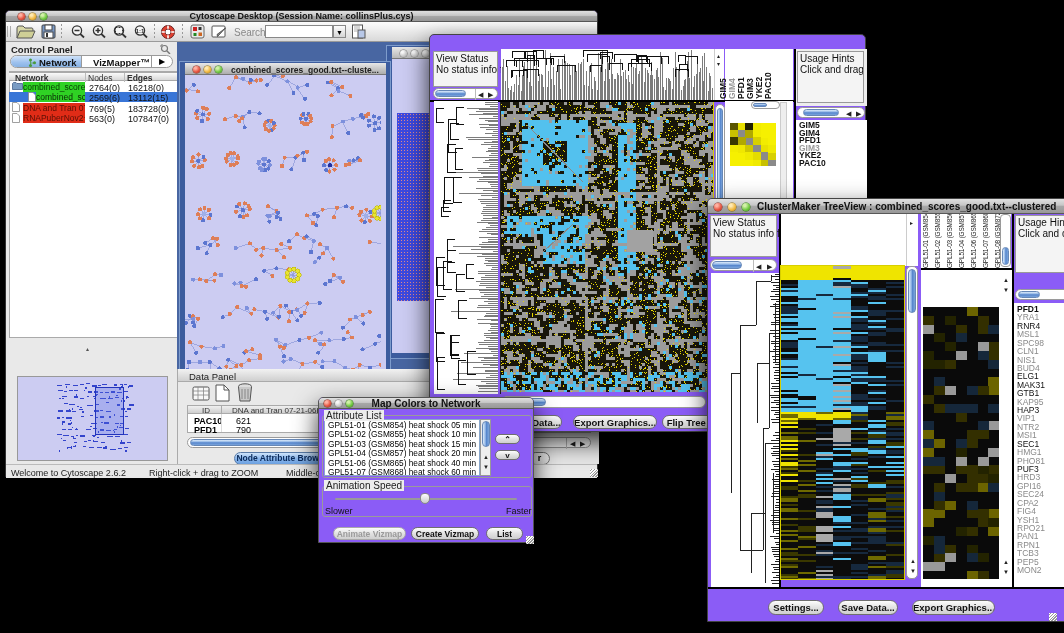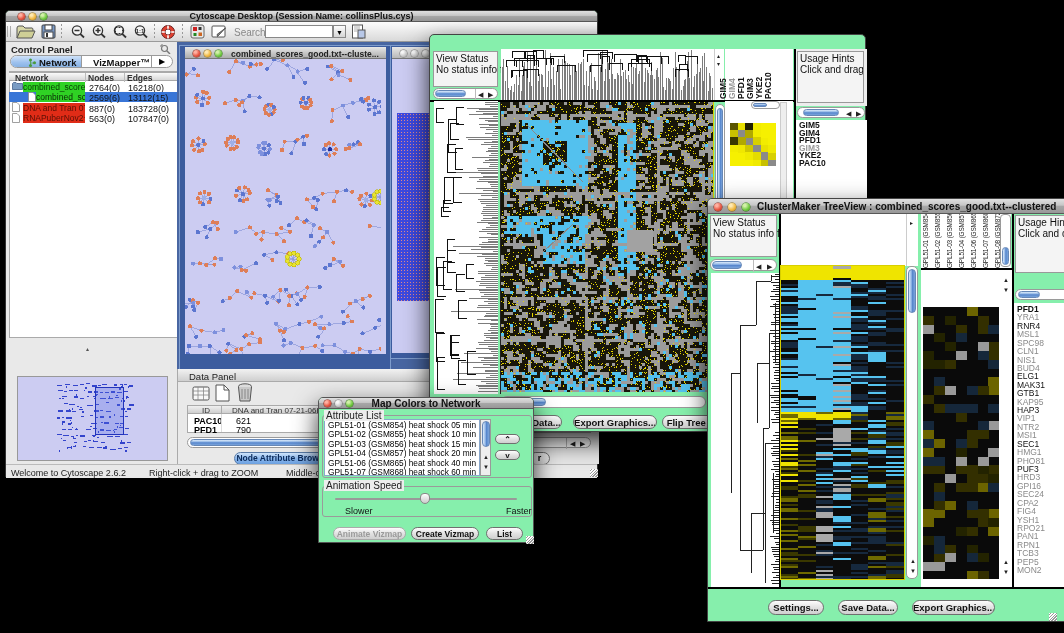--- a/index.html
+++ b/index.html
@@ -1,16 +1,16 @@
 <!DOCTYPE html>
 <html><head><meta charset="utf-8"><style>
 *{margin:0;padding:0;box-sizing:border-box;font-family:"Liberation Sans",sans-serif;}
 html,body{width:1064px;height:633px;background:#000;overflow:hidden;position:relative;}
 .abs{position:absolute;}
-.win{position:absolute;background:#86efac;}
+.win{position:absolute;background:#8b5cf6;}
 .titlebar{position:absolute;left:0;right:0;background:linear-gradient(#e0e0e0,#c6c6c6 45%,#a8a8a8 50%,#989898);border-bottom:1px solid #585858;color:#111;font-weight:bold;text-align:center;}
 .tl{position:absolute;border-radius:50%;width:7px;height:7px;}
 .tlr{background:radial-gradient(circle at 35% 30%,#ffb0a0 15%,#e5513d 60%,#b03020);box-shadow:0 0 0 .5px #802015;}
 .tly{background:radial-gradient(circle at 35% 30%,#ffe9b0 15%,#f0b73e 60%,#c08410);box-shadow:0 0 0 .5px #8a6a10;}
 .tlg{background:radial-gradient(circle at 35% 30%,#d2f0a8 15%,#6fc93f 60%,#3f9a18);box-shadow:0 0 0 .5px #2e7210;}
 .tlx{background:radial-gradient(circle at 35% 30%,#f8f8f8 15%,#c9c9c9 60%,#a0a0a0);box-shadow:0 0 0 .5px #777;}
 .sbtrack{position:absolute;background:#fff;border:1px solid #9a9a9a;border-radius:6px;}
 .sbthumb{position:absolute;border-radius:5px;background:linear-gradient(#dcebfb,#8fb4e4 40%,#5585cc 55%,#7ba5dc);border:1px solid #6688b8;}
 .sbthumbv{position:absolute;border-radius:5px;background:linear-gradient(90deg,#dcebfb,#8fb4e4 40%,#5585cc 55%,#7ba5dc);border:1px solid #6688b8;}
 .btn{position:absolute;white-space:nowrap;overflow:hidden;border:1.5px solid #6f6f6f;border-radius:9px;background:linear-gradient(#fdfdfd,#e2e2e2 50%,#cfcfcf);font-weight:bold;font-size:9.5px;color:#111;text-align:center;}
@@ -103,21 +103,21 @@
       <svg class="abs" style="left:17px;top:2px" width="9" height="10" viewBox="0 0 9 10">
           <circle cx="2.5" cy="2" r="1.5" fill="#4a9a3a"></circle>
           <circle cx="2.5" cy="7.5" r="1.5" fill="#4a9a3a"></circle>
           <circle cx="6.5" cy="4.8" r="1.5" fill="#4a9a3a"></circle>
           <path d="M2.5 3 V7 M2.5 5 H6" stroke="#4a9a3a" stroke-width="0.7" fill="none"></path>
         </svg>
     </div>
       <div class="abs" style="left:3px;top:29px;width:168px;height:267px;background:#fff;border:1px solid #aaa;border-right:none;"></div>
       <div class="abs" style="left:3px;top:30px;right:0;height:9px;background:linear-gradient(#fafafa,#d8d8d8);border-top:1px solid #aaa;border-bottom:1px solid #aaa;">
       <span class="abs" style="left:6px;top:0px;font-size:8.5px;font-weight:bold;color:#333;">Network</span>
-      <span class="abs" style="left:79px;top:0px;font-size:8.5px;font-weight:bold;color:#333;">Nodes</span>
+      <span class="abs" style="left:79px;top:0px;font-size:8.5px;font-weight:normal;color:#333;">Nodes</span>
       <span class="abs" style="left:118px;top:0px;font-size:8.5px;font-weight:bold;color:#333;">Edges</span>
       <span class="abs" style="left:76px;top:0;width:1px;height:9px;background:#bbb;"></span>
       <span class="abs" style="left:115px;top:0;width:1px;height:9px;background:#bbb;"></span>
     </div>
       <div class="abs" style="left:3px;right:0;top:39.0px;height:10.5px;">
         <svg class="abs" style="left:3px;top:1px" width="11" height="8" viewBox="0 0 11 8">
           <path d="M0.5 7.5 V1.5 L1.5 0.5 H4 L5 1.5 H10.5 V7.5 Z" fill="#7a9cc4" stroke="#45628a" stroke-width="0.8"></path>
         </svg>
         <span class="abs" style="left:14px;top:0.5px;width:62px;overflow:hidden;white-space:nowrap;font-size:8.5px;background:#2fd224;color:#083b04;">combined_scores_</span>
         <span class="abs t9" style="left:80px;top:1.5px;text-align:right;">2764(0)</span>
@@ -130,21 +130,21 @@
         </svg>
         <span class="abs" style="left:27px;top:0.5px;width:49px;overflow:hidden;white-space:nowrap;font-size:8.5px;background:#2fd224;color:#0a2a06;">combined_sco</span>
         <span class="abs t9" style="left:80px;top:1.5px;">2569(6)</span>
         <span class="abs t9" style="left:119px;top:1.5px;">13112(15)</span>
       </div>
       <div class="abs" style="left:3px;right:0;top:60.0px;height:10.5px;">
         <svg class="abs" style="left:3px;top:0px" width="8" height="10" viewBox="0 0 8 10">
           <path d="M0.5 9.5 V0.5 H5 L7.5 3 V9.5 Z" fill="#fff" stroke="#888" stroke-width="0.8"></path>
         </svg>
         <span class="abs" style="left:14px;top:0.5px;width:62px;overflow:hidden;white-space:nowrap;font-size:8.5px;background:#e02c17;color:#5a1005;">DNA and Tran 07</span>
-        <span class="abs t9" style="left:80px;top:1.5px;">887(0)</span>
+        <span class="abs t9" style="left:80px;top:1.5px;">769(5)</span>
         <span class="abs t9" style="left:119px;top:1.5px;">183728(0)</span>
       </div>
       <div class="abs" style="left:3px;right:0;top:70.5px;height:10.5px;">
         <svg class="abs" style="left:3px;top:0px" width="8" height="10" viewBox="0 0 8 10">
           <path d="M0.5 9.5 V0.5 H5 L7.5 3 V9.5 Z" fill="#fff" stroke="#888" stroke-width="0.8"></path>
         </svg>
         <span class="abs" style="left:14px;top:0.5px;width:62px;overflow:hidden;white-space:nowrap;font-size:8.5px;background:#e02c17;color:#5a1005;">RNAPuberNov2+!</span>
         <span class="abs t9" style="left:80px;top:1.5px;">563(0)</span>
         <span class="abs t9" style="left:119px;top:1.5px;">107847(0)</span>
       </div>
@@ -220,21 +220,21 @@
         <span class="tl tlx" style="left:8px;top:2.5px;"></span>
           <span class="tl tlx" style="left:19px;top:2.5px;"></span>
           <span class="tl tlx" style="left:30px;top:2.5px;"></span>
       </div>
       <div class="abs" style="left:5px;top:13px;right:0;bottom:5px;background:#ccccf2;"></div>
     </div>
       <div class="abs" style="left:220px;top:71px;width:33px;height:188px;"><svg xmlns="http://www.w3.org/2000/svg" width="34" height="188" viewBox="0 0 34 188" shape-rendering="crispEdges">
           <rect width="34" height="188" fill="#3d49e0"></rect>
           <path fill="#e08a8a" d="M1 1h1.3v1.3h-1.3zM4 1h1.3v1.3h-1.3zM7 1h1.3v1.3h-1.3zM10 1h1.3v1.3h-1.3zM13 1h1.3v1.3h-1.3zM16 1h1.3v1.3h-1.3zM19 1h1.3v1.3h-1.3zM22 1h1.3v1.3h-1.3zM25 1h1.3v1.3h-1.3zM28 1h1.3v1.3h-1.3zM31 1h1.3v1.3h-1.3zM1 4h1.3v1.3h-1.3zM4 4h1.3v1.3h-1.3zM7 4h1.3v1.3h-1.3zM10 4h1.3v1.3h-1.3zM13 4h1.3v1.3h-1.3zM16 4h1.3v1.3h-1.3zM19 4h1.3v1.3h-1.3zM22 4h1.3v1.3h-1.3zM25 4h1.3v1.3h-1.3zM28 4h1.3v1.3h-1.3zM31 4h1.3v1.3h-1.3zM1 7h1.3v1.3h-1.3zM4 7h1.3v1.3h-1.3zM7 7h1.3v1.3h-1.3zM10 7h1.3v1.3h-1.3zM13 7h1.3v1.3h-1.3zM16 7h1.3v1.3h-1.3zM19 7h1.3v1.3h-1.3zM22 7h1.3v1.3h-1.3zM25 7h1.3v1.3h-1.3zM28 7h1.3v1.3h-1.3zM31 7h1.3v1.3h-1.3zM1 10h1.3v1.3h-1.3zM4 10h1.3v1.3h-1.3zM7 10h1.3v1.3h-1.3zM10 10h1.3v1.3h-1.3zM13 10h1.3v1.3h-1.3zM16 10h1.3v1.3h-1.3zM19 10h1.3v1.3h-1.3zM22 10h1.3v1.3h-1.3zM25 10h1.3v1.3h-1.3zM28 10h1.3v1.3h-1.3zM31 10h1.3v1.3h-1.3zM1 13h1.3v1.3h-1.3zM4 13h1.3v1.3h-1.3zM7 13h1.3v1.3h-1.3zM10 13h1.3v1.3h-1.3zM13 13h1.3v1.3h-1.3zM16 13h1.3v1.3h-1.3zM19 13h1.3v1.3h-1.3zM22 13h1.3v1.3h-1.3zM25 13h1.3v1.3h-1.3zM28 13h1.3v1.3h-1.3zM31 13h1.3v1.3h-1.3zM1 16h1.3v1.3h-1.3zM4 16h1.3v1.3h-1.3zM7 16h1.3v1.3h-1.3zM10 16h1.3v1.3h-1.3zM13 16h1.3v1.3h-1.3zM16 16h1.3v1.3h-1.3zM19 16h1.3v1.3h-1.3zM22 16h1.3v1.3h-1.3zM25 16h1.3v1.3h-1.3zM28 16h1.3v1.3h-1.3zM31 16h1.3v1.3h-1.3zM1 19h1.3v1.3h-1.3zM4 19h1.3v1.3h-1.3zM7 19h1.3v1.3h-1.3zM10 19h1.3v1.3h-1.3zM13 19h1.3v1.3h-1.3zM16 19h1.3v1.3h-1.3zM19 19h1.3v1.3h-1.3zM22 19h1.3v1.3h-1.3zM25 19h1.3v1.3h-1.3zM28 19h1.3v1.3h-1.3zM31 19h1.3v1.3h-1.3zM1 22h1.3v1.3h-1.3zM4 22h1.3v1.3h-1.3zM7 22h1.3v1.3h-1.3zM10 22h1.3v1.3h-1.3zM13 22h1.3v1.3h-1.3zM16 22h1.3v1.3h-1.3zM19 22h1.3v1.3h-1.3zM22 22h1.3v1.3h-1.3zM25 22h1.3v1.3h-1.3zM28 22h1.3v1.3h-1.3zM31 22h1.3v1.3h-1.3zM1 25h1.3v1.3h-1.3zM4 25h1.3v1.3h-1.3zM7 25h1.3v1.3h-1.3zM10 25h1.3v1.3h-1.3zM13 25h1.3v1.3h-1.3zM16 25h1.3v1.3h-1.3zM19 25h1.3v1.3h-1.3zM22 25h1.3v1.3h-1.3zM25 25h1.3v1.3h-1.3zM28 25h1.3v1.3h-1.3zM31 25h1.3v1.3h-1.3zM1 28h1.3v1.3h-1.3zM4 28h1.3v1.3h-1.3zM7 28h1.3v1.3h-1.3zM10 28h1.3v1.3h-1.3zM13 28h1.3v1.3h-1.3zM16 28h1.3v1.3h-1.3zM19 28h1.3v1.3h-1.3zM22 28h1.3v1.3h-1.3zM25 28h1.3v1.3h-1.3zM28 28h1.3v1.3h-1.3zM31 28h1.3v1.3h-1.3zM1 31h1.3v1.3h-1.3zM4 31h1.3v1.3h-1.3zM7 31h1.3v1.3h-1.3zM10 31h1.3v1.3h-1.3zM13 31h1.3v1.3h-1.3zM16 31h1.3v1.3h-1.3zM19 31h1.3v1.3h-1.3zM22 31h1.3v1.3h-1.3zM25 31h1.3v1.3h-1.3zM28 31h1.3v1.3h-1.3zM31 31h1.3v1.3h-1.3zM1 34h1.3v1.3h-1.3zM4 34h1.3v1.3h-1.3zM7 34h1.3v1.3h-1.3zM10 34h1.3v1.3h-1.3zM13 34h1.3v1.3h-1.3zM16 34h1.3v1.3h-1.3zM19 34h1.3v1.3h-1.3zM22 34h1.3v1.3h-1.3zM25 34h1.3v1.3h-1.3zM28 34h1.3v1.3h-1.3zM31 34h1.3v1.3h-1.3zM1 37h1.3v1.3h-1.3zM4 37h1.3v1.3h-1.3zM7 37h1.3v1.3h-1.3zM10 37h1.3v1.3h-1.3zM13 37h1.3v1.3h-1.3zM16 37h1.3v1.3h-1.3zM19 37h1.3v1.3h-1.3zM22 37h1.3v1.3h-1.3zM25 37h1.3v1.3h-1.3zM28 37h1.3v1.3h-1.3zM31 37h1.3v1.3h-1.3zM1 40h1.3v1.3h-1.3zM4 40h1.3v1.3h-1.3zM7 40h1.3v1.3h-1.3zM10 40h1.3v1.3h-1.3zM13 40h1.3v1.3h-1.3zM16 40h1.3v1.3h-1.3zM19 40h1.3v1.3h-1.3zM22 40h1.3v1.3h-1.3zM25 40h1.3v1.3h-1.3zM28 40h1.3v1.3h-1.3zM31 40h1.3v1.3h-1.3zM1 43h1.3v1.3h-1.3zM4 43h1.3v1.3h-1.3zM7 43h1.3v1.3h-1.3zM10 43h1.3v1.3h-1.3zM13 43h1.3v1.3h-1.3zM16 43h1.3v1.3h-1.3zM19 43h1.3v1.3h-1.3zM22 43h1.3v1.3h-1.3zM25 43h1.3v1.3h-1.3zM28 43h1.3v1.3h-1.3zM31 43h1.3v1.3h-1.3zM1 46h1.3v1.3h-1.3zM4 46h1.3v1.3h-1.3zM7 46h1.3v1.3h-1.3zM10 46h1.3v1.3h-1.3zM13 46h1.3v1.3h-1.3zM16 46h1.3v1.3h-1.3zM19 46h1.3v1.3h-1.3zM22 46h1.3v1.3h-1.3zM25 46h1.3v1.3h-1.3zM28 46h1.3v1.3h-1.3zM31 46h1.3v1.3h-1.3zM1 49h1.3v1.3h-1.3zM4 49h1.3v1.3h-1.3zM7 49h1.3v1.3h-1.3zM10 49h1.3v1.3h-1.3zM13 49h1.3v1.3h-1.3zM16 49h1.3v1.3h-1.3zM19 49h1.3v1.3h-1.3zM22 49h1.3v1.3h-1.3zM25 49h1.3v1.3h-1.3zM28 49h1.3v1.3h-1.3zM31 49h1.3v1.3h-1.3zM1 52h1.3v1.3h-1.3zM4 52h1.3v1.3h-1.3zM7 52h1.3v1.3h-1.3zM10 52h1.3v1.3h-1.3zM13 52h1.3v1.3h-1.3zM16 52h1.3v1.3h-1.3zM19 52h1.3v1.3h-1.3zM22 52h1.3v1.3h-1.3zM25 52h1.3v1.3h-1.3zM28 52h1.3v1.3h-1.3zM31 52h1.3v1.3h-1.3zM1 55h1.3v1.3h-1.3zM4 55h1.3v1.3h-1.3zM7 55h1.3v1.3h-1.3zM10 55h1.3v1.3h-1.3zM13 55h1.3v1.3h-1.3zM16 55h1.3v1.3h-1.3zM19 55h1.3v1.3h-1.3zM22 55h1.3v1.3h-1.3zM25 55h1.3v1.3h-1.3zM28 55h1.3v1.3h-1.3zM31 55h1.3v1.3h-1.3zM1 58h1.3v1.3h-1.3zM4 58h1.3v1.3h-1.3zM7 58h1.3v1.3h-1.3zM10 58h1.3v1.3h-1.3zM13 58h1.3v1.3h-1.3zM16 58h1.3v1.3h-1.3zM19 58h1.3v1.3h-1.3zM22 58h1.3v1.3h-1.3zM25 58h1.3v1.3h-1.3zM28 58h1.3v1.3h-1.3zM31 58h1.3v1.3h-1.3zM1 61h1.3v1.3h-1.3zM4 61h1.3v1.3h-1.3zM7 61h1.3v1.3h-1.3zM10 61h1.3v1.3h-1.3zM13 61h1.3v1.3h-1.3zM16 61h1.3v1.3h-1.3zM19 61h1.3v1.3h-1.3zM22 61h1.3v1.3h-1.3zM25 61h1.3v1.3h-1.3zM28 61h1.3v1.3h-1.3zM31 61h1.3v1.3h-1.3zM1 64h1.3v1.3h-1.3zM4 64h1.3v1.3h-1.3zM7 64h1.3v1.3h-1.3zM10 64h1.3v1.3h-1.3zM13 64h1.3v1.3h-1.3zM16 64h1.3v1.3h-1.3zM19 64h1.3v1.3h-1.3zM22 64h1.3v1.3h-1.3zM25 64h1.3v1.3h-1.3zM28 64h1.3v1.3h-1.3zM31 64h1.3v1.3h-1.3zM1 67h1.3v1.3h-1.3zM4 67h1.3v1.3h-1.3zM7 67h1.3v1.3h-1.3zM10 67h1.3v1.3h-1.3zM13 67h1.3v1.3h-1.3zM16 67h1.3v1.3h-1.3zM19 67h1.3v1.3h-1.3zM22 67h1.3v1.3h-1.3zM25 67h1.3v1.3h-1.3zM28 67h1.3v1.3h-1.3zM31 67h1.3v1.3h-1.3zM1 70h1.3v1.3h-1.3zM4 70h1.3v1.3h-1.3zM7 70h1.3v1.3h-1.3zM10 70h1.3v1.3h-1.3zM13 70h1.3v1.3h-1.3zM16 70h1.3v1.3h-1.3zM19 70h1.3v1.3h-1.3zM22 70h1.3v1.3h-1.3zM25 70h1.3v1.3h-1.3zM28 70h1.3v1.3h-1.3zM31 70h1.3v1.3h-1.3zM1 73h1.3v1.3h-1.3zM4 73h1.3v1.3h-1.3zM7 73h1.3v1.3h-1.3zM10 73h1.3v1.3h-1.3zM13 73h1.3v1.3h-1.3zM16 73h1.3v1.3h-1.3zM19 73h1.3v1.3h-1.3zM22 73h1.3v1.3h-1.3zM25 73h1.3v1.3h-1.3zM28 73h1.3v1.3h-1.3zM31 73h1.3v1.3h-1.3zM1 76h1.3v1.3h-1.3zM4 76h1.3v1.3h-1.3zM7 76h1.3v1.3h-1.3zM10 76h1.3v1.3h-1.3zM13 76h1.3v1.3h-1.3zM16 76h1.3v1.3h-1.3zM19 76h1.3v1.3h-1.3zM22 76h1.3v1.3h-1.3zM25 76h1.3v1.3h-1.3zM28 76h1.3v1.3h-1.3zM31 76h1.3v1.3h-1.3zM1 79h1.3v1.3h-1.3zM4 79h1.3v1.3h-1.3zM7 79h1.3v1.3h-1.3zM10 79h1.3v1.3h-1.3zM13 79h1.3v1.3h-1.3zM16 79h1.3v1.3h-1.3zM19 79h1.3v1.3h-1.3zM22 79h1.3v1.3h-1.3zM25 79h1.3v1.3h-1.3zM28 79h1.3v1.3h-1.3zM31 79h1.3v1.3h-1.3zM1 82h1.3v1.3h-1.3zM4 82h1.3v1.3h-1.3zM7 82h1.3v1.3h-1.3zM10 82h1.3v1.3h-1.3zM13 82h1.3v1.3h-1.3zM16 82h1.3v1.3h-1.3zM19 82h1.3v1.3h-1.3zM22 82h1.3v1.3h-1.3zM25 82h1.3v1.3h-1.3zM28 82h1.3v1.3h-1.3zM31 82h1.3v1.3h-1.3zM1 85h1.3v1.3h-1.3zM4 85h1.3v1.3h-1.3zM7 85h1.3v1.3h-1.3zM10 85h1.3v1.3h-1.3zM13 85h1.3v1.3h-1.3zM16 85h1.3v1.3h-1.3zM19 85h1.3v1.3h-1.3zM22 85h1.3v1.3h-1.3zM25 85h1.3v1.3h-1.3zM28 85h1.3v1.3h-1.3zM31 85h1.3v1.3h-1.3zM1 88h1.3v1.3h-1.3zM4 88h1.3v1.3h-1.3zM7 88h1.3v1.3h-1.3zM10 88h1.3v1.3h-1.3zM13 88h1.3v1.3h-1.3zM16 88h1.3v1.3h-1.3zM19 88h1.3v1.3h-1.3zM22 88h1.3v1.3h-1.3zM25 88h1.3v1.3h-1.3zM28 88h1.3v1.3h-1.3zM31 88h1.3v1.3h-1.3zM1 91h1.3v1.3h-1.3zM4 91h1.3v1.3h-1.3zM7 91h1.3v1.3h-1.3zM10 91h1.3v1.3h-1.3zM13 91h1.3v1.3h-1.3zM16 91h1.3v1.3h-1.3zM19 91h1.3v1.3h-1.3zM22 91h1.3v1.3h-1.3zM25 91h1.3v1.3h-1.3zM28 91h1.3v1.3h-1.3zM31 91h1.3v1.3h-1.3zM1 94h1.3v1.3h-1.3zM4 94h1.3v1.3h-1.3zM7 94h1.3v1.3h-1.3zM10 94h1.3v1.3h-1.3zM13 94h1.3v1.3h-1.3zM16 94h1.3v1.3h-1.3zM19 94h1.3v1.3h-1.3zM22 94h1.3v1.3h-1.3zM25 94h1.3v1.3h-1.3zM28 94h1.3v1.3h-1.3zM31 94h1.3v1.3h-1.3zM1 97h1.3v1.3h-1.3zM4 97h1.3v1.3h-1.3zM7 97h1.3v1.3h-1.3zM10 97h1.3v1.3h-1.3zM13 97h1.3v1.3h-1.3zM16 97h1.3v1.3h-1.3zM19 97h1.3v1.3h-1.3zM22 97h1.3v1.3h-1.3zM25 97h1.3v1.3h-1.3zM28 97h1.3v1.3h-1.3zM31 97h1.3v1.3h-1.3zM1 100h1.3v1.3h-1.3zM4 100h1.3v1.3h-1.3zM7 100h1.3v1.3h-1.3zM10 100h1.3v1.3h-1.3zM13 100h1.3v1.3h-1.3zM16 100h1.3v1.3h-1.3zM19 100h1.3v1.3h-1.3zM22 100h1.3v1.3h-1.3zM25 100h1.3v1.3h-1.3zM28 100h1.3v1.3h-1.3zM31 100h1.3v1.3h-1.3zM1 103h1.3v1.3h-1.3zM4 103h1.3v1.3h-1.3zM7 103h1.3v1.3h-1.3zM10 103h1.3v1.3h-1.3zM13 103h1.3v1.3h-1.3zM16 103h1.3v1.3h-1.3zM19 103h1.3v1.3h-1.3zM22 103h1.3v1.3h-1.3zM25 103h1.3v1.3h-1.3zM28 103h1.3v1.3h-1.3zM31 103h1.3v1.3h-1.3zM1 106h1.3v1.3h-1.3zM4 106h1.3v1.3h-1.3zM7 106h1.3v1.3h-1.3zM10 106h1.3v1.3h-1.3zM13 106h1.3v1.3h-1.3zM16 106h1.3v1.3h-1.3zM19 106h1.3v1.3h-1.3zM22 106h1.3v1.3h-1.3zM25 106h1.3v1.3h-1.3zM28 106h1.3v1.3h-1.3zM31 106h1.3v1.3h-1.3zM1 109h1.3v1.3h-1.3zM4 109h1.3v1.3h-1.3zM7 109h1.3v1.3h-1.3zM10 109h1.3v1.3h-1.3zM13 109h1.3v1.3h-1.3zM16 109h1.3v1.3h-1.3zM19 109h1.3v1.3h-1.3zM22 109h1.3v1.3h-1.3zM25 109h1.3v1.3h-1.3zM28 109h1.3v1.3h-1.3zM31 109h1.3v1.3h-1.3zM1 112h1.3v1.3h-1.3zM4 112h1.3v1.3h-1.3zM7 112h1.3v1.3h-1.3zM10 112h1.3v1.3h-1.3zM13 112h1.3v1.3h-1.3zM16 112h1.3v1.3h-1.3zM19 112h1.3v1.3h-1.3zM22 112h1.3v1.3h-1.3zM25 112h1.3v1.3h-1.3zM28 112h1.3v1.3h-1.3zM31 112h1.3v1.3h-1.3zM1 115h1.3v1.3h-1.3zM4 115h1.3v1.3h-1.3zM7 115h1.3v1.3h-1.3zM10 115h1.3v1.3h-1.3zM13 115h1.3v1.3h-1.3zM16 115h1.3v1.3h-1.3zM19 115h1.3v1.3h-1.3zM22 115h1.3v1.3h-1.3zM25 115h1.3v1.3h-1.3zM28 115h1.3v1.3h-1.3zM31 115h1.3v1.3h-1.3zM1 118h1.3v1.3h-1.3zM4 118h1.3v1.3h-1.3zM7 118h1.3v1.3h-1.3zM10 118h1.3v1.3h-1.3zM13 118h1.3v1.3h-1.3zM16 118h1.3v1.3h-1.3zM19 118h1.3v1.3h-1.3zM22 118h1.3v1.3h-1.3zM25 118h1.3v1.3h-1.3zM28 118h1.3v1.3h-1.3zM31 118h1.3v1.3h-1.3zM1 121h1.3v1.3h-1.3zM4 121h1.3v1.3h-1.3zM7 121h1.3v1.3h-1.3zM10 121h1.3v1.3h-1.3zM13 121h1.3v1.3h-1.3zM16 121h1.3v1.3h-1.3zM19 121h1.3v1.3h-1.3zM22 121h1.3v1.3h-1.3zM25 121h1.3v1.3h-1.3zM28 121h1.3v1.3h-1.3zM31 121h1.3v1.3h-1.3zM1 124h1.3v1.3h-1.3zM4 124h1.3v1.3h-1.3zM7 124h1.3v1.3h-1.3zM10 124h1.3v1.3h-1.3zM13 124h1.3v1.3h-1.3zM16 124h1.3v1.3h-1.3zM19 124h1.3v1.3h-1.3zM22 124h1.3v1.3h-1.3zM25 124h1.3v1.3h-1.3zM28 124h1.3v1.3h-1.3zM31 124h1.3v1.3h-1.3zM1 127h1.3v1.3h-1.3zM4 127h1.3v1.3h-1.3zM7 127h1.3v1.3h-1.3zM10 127h1.3v1.3h-1.3zM13 127h1.3v1.3h-1.3zM16 127h1.3v1.3h-1.3zM19 127h1.3v1.3h-1.3zM22 127h1.3v1.3h-1.3zM25 127h1.3v1.3h-1.3zM28 127h1.3v1.3h-1.3zM31 127h1.3v1.3h-1.3zM1 130h1.3v1.3h-1.3zM4 130h1.3v1.3h-1.3zM7 130h1.3v1.3h-1.3zM10 130h1.3v1.3h-1.3zM13 130h1.3v1.3h-1.3zM16 130h1.3v1.3h-1.3zM19 130h1.3v1.3h-1.3zM22 130h1.3v1.3h-1.3zM25 130h1.3v1.3h-1.3zM28 130h1.3v1.3h-1.3zM31 130h1.3v1.3h-1.3zM1 133h1.3v1.3h-1.3zM4 133h1.3v1.3h-1.3zM7 133h1.3v1.3h-1.3zM10 133h1.3v1.3h-1.3zM13 133h1.3v1.3h-1.3zM16 133h1.3v1.3h-1.3zM19 133h1.3v1.3h-1.3zM22 133h1.3v1.3h-1.3zM25 133h1.3v1.3h-1.3zM28 133h1.3v1.3h-1.3zM31 133h1.3v1.3h-1.3zM1 136h1.3v1.3h-1.3zM4 136h1.3v1.3h-1.3zM7 136h1.3v1.3h-1.3zM10 136h1.3v1.3h-1.3zM13 136h1.3v1.3h-1.3zM16 136h1.3v1.3h-1.3zM19 136h1.3v1.3h-1.3zM22 136h1.3v1.3h-1.3zM25 136h1.3v1.3h-1.3zM28 136h1.3v1.3h-1.3zM31 136h1.3v1.3h-1.3zM1 139h1.3v1.3h-1.3zM4 139h1.3v1.3h-1.3zM7 139h1.3v1.3h-1.3zM10 139h1.3v1.3h-1.3zM13 139h1.3v1.3h-1.3zM16 139h1.3v1.3h-1.3zM19 139h1.3v1.3h-1.3zM22 139h1.3v1.3h-1.3zM25 139h1.3v1.3h-1.3zM28 139h1.3v1.3h-1.3zM31 139h1.3v1.3h-1.3zM1 142h1.3v1.3h-1.3zM4 142h1.3v1.3h-1.3zM7 142h1.3v1.3h-1.3zM10 142h1.3v1.3h-1.3zM13 142h1.3v1.3h-1.3zM16 142h1.3v1.3h-1.3zM19 142h1.3v1.3h-1.3zM22 142h1.3v1.3h-1.3zM25 142h1.3v1.3h-1.3zM28 142h1.3v1.3h-1.3zM31 142h1.3v1.3h-1.3zM1 145h1.3v1.3h-1.3zM4 145h1.3v1.3h-1.3zM7 145h1.3v1.3h-1.3zM10 145h1.3v1.3h-1.3zM13 145h1.3v1.3h-1.3zM16 145h1.3v1.3h-1.3zM19 145h1.3v1.3h-1.3zM22 145h1.3v1.3h-1.3zM25 145h1.3v1.3h-1.3zM28 145h1.3v1.3h-1.3zM31 145h1.3v1.3h-1.3zM1 148h1.3v1.3h-1.3zM4 148h1.3v1.3h-1.3zM7 148h1.3v1.3h-1.3zM10 148h1.3v1.3h-1.3zM13 148h1.3v1.3h-1.3zM16 148h1.3v1.3h-1.3zM19 148h1.3v1.3h-1.3zM22 148h1.3v1.3h-1.3zM25 148h1.3v1.3h-1.3zM28 148h1.3v1.3h-1.3zM31 148h1.3v1.3h-1.3zM1 151h1.3v1.3h-1.3zM4 151h1.3v1.3h-1.3zM7 151h1.3v1.3h-1.3zM10 151h1.3v1.3h-1.3zM13 151h1.3v1.3h-1.3zM16 151h1.3v1.3h-1.3zM19 151h1.3v1.3h-1.3zM22 151h1.3v1.3h-1.3zM25 151h1.3v1.3h-1.3zM28 151h1.3v1.3h-1.3zM31 151h1.3v1.3h-1.3zM1 154h1.3v1.3h-1.3zM4 154h1.3v1.3h-1.3zM7 154h1.3v1.3h-1.3zM10 154h1.3v1.3h-1.3zM13 154h1.3v1.3h-1.3zM16 154h1.3v1.3h-1.3zM19 154h1.3v1.3h-1.3zM22 154h1.3v1.3h-1.3zM25 154h1.3v1.3h-1.3zM28 154h1.3v1.3h-1.3zM31 154h1.3v1.3h-1.3zM1 157h1.3v1.3h-1.3zM4 157h1.3v1.3h-1.3zM7 157h1.3v1.3h-1.3zM10 157h1.3v1.3h-1.3zM13 157h1.3v1.3h-1.3zM16 157h1.3v1.3h-1.3zM19 157h1.3v1.3h-1.3zM22 157h1.3v1.3h-1.3zM25 157h1.3v1.3h-1.3zM28 157h1.3v1.3h-1.3zM31 157h1.3v1.3h-1.3zM1 160h1.3v1.3h-1.3zM4 160h1.3v1.3h-1.3zM7 160h1.3v1.3h-1.3zM10 160h1.3v1.3h-1.3zM13 160h1.3v1.3h-1.3zM16 160h1.3v1.3h-1.3zM19 160h1.3v1.3h-1.3zM22 160h1.3v1.3h-1.3zM25 160h1.3v1.3h-1.3zM28 160h1.3v1.3h-1.3zM31 160h1.3v1.3h-1.3zM1 163h1.3v1.3h-1.3zM4 163h1.3v1.3h-1.3zM7 163h1.3v1.3h-1.3zM10 163h1.3v1.3h-1.3zM13 163h1.3v1.3h-1.3zM16 163h1.3v1.3h-1.3zM19 163h1.3v1.3h-1.3zM22 163h1.3v1.3h-1.3zM25 163h1.3v1.3h-1.3zM28 163h1.3v1.3h-1.3zM31 163h1.3v1.3h-1.3zM1 166h1.3v1.3h-1.3zM4 166h1.3v1.3h-1.3zM7 166h1.3v1.3h-1.3zM10 166h1.3v1.3h-1.3zM13 166h1.3v1.3h-1.3zM16 166h1.3v1.3h-1.3zM19 166h1.3v1.3h-1.3zM22 166h1.3v1.3h-1.3zM25 166h1.3v1.3h-1.3zM28 166h1.3v1.3h-1.3zM31 166h1.3v1.3h-1.3zM1 169h1.3v1.3h-1.3zM4 169h1.3v1.3h-1.3zM7 169h1.3v1.3h-1.3zM10 169h1.3v1.3h-1.3zM13 169h1.3v1.3h-1.3zM16 169h1.3v1.3h-1.3zM19 169h1.3v1.3h-1.3zM22 169h1.3v1.3h-1.3zM25 169h1.3v1.3h-1.3zM28 169h1.3v1.3h-1.3zM31 169h1.3v1.3h-1.3zM1 172h1.3v1.3h-1.3zM4 172h1.3v1.3h-1.3zM7 172h1.3v1.3h-1.3zM10 172h1.3v1.3h-1.3zM13 172h1.3v1.3h-1.3zM16 172h1.3v1.3h-1.3zM19 172h1.3v1.3h-1.3zM22 172h1.3v1.3h-1.3zM25 172h1.3v1.3h-1.3zM28 172h1.3v1.3h-1.3zM31 172h1.3v1.3h-1.3zM1 175h1.3v1.3h-1.3zM4 175h1.3v1.3h-1.3zM7 175h1.3v1.3h-1.3zM10 175h1.3v1.3h-1.3zM13 175h1.3v1.3h-1.3zM16 175h1.3v1.3h-1.3zM19 175h1.3v1.3h-1.3zM22 175h1.3v1.3h-1.3zM25 175h1.3v1.3h-1.3zM28 175h1.3v1.3h-1.3zM31 175h1.3v1.3h-1.3zM1 178h1.3v1.3h-1.3zM4 178h1.3v1.3h-1.3zM7 178h1.3v1.3h-1.3zM10 178h1.3v1.3h-1.3zM13 178h1.3v1.3h-1.3zM16 178h1.3v1.3h-1.3zM19 178h1.3v1.3h-1.3zM22 178h1.3v1.3h-1.3zM25 178h1.3v1.3h-1.3zM28 178h1.3v1.3h-1.3zM31 178h1.3v1.3h-1.3zM1 181h1.3v1.3h-1.3zM4 181h1.3v1.3h-1.3zM7 181h1.3v1.3h-1.3zM10 181h1.3v1.3h-1.3zM13 181h1.3v1.3h-1.3zM16 181h1.3v1.3h-1.3zM19 181h1.3v1.3h-1.3zM22 181h1.3v1.3h-1.3zM25 181h1.3v1.3h-1.3zM28 181h1.3v1.3h-1.3zM31 181h1.3v1.3h-1.3zM1 184h1.3v1.3h-1.3zM4 184h1.3v1.3h-1.3zM7 184h1.3v1.3h-1.3zM10 184h1.3v1.3h-1.3zM13 184h1.3v1.3h-1.3zM16 184h1.3v1.3h-1.3zM19 184h1.3v1.3h-1.3zM22 184h1.3v1.3h-1.3zM25 184h1.3v1.3h-1.3zM28 184h1.3v1.3h-1.3zM31 184h1.3v1.3h-1.3zM1 187h1.3v1.3h-1.3zM4 187h1.3v1.3h-1.3zM7 187h1.3v1.3h-1.3zM10 187h1.3v1.3h-1.3zM13 187h1.3v1.3h-1.3zM16 187h1.3v1.3h-1.3zM19 187h1.3v1.3h-1.3zM22 187h1.3v1.3h-1.3zM25 187h1.3v1.3h-1.3zM28 187h1.3v1.3h-1.3zM31 187h1.3v1.3h-1.3z"></path>
         </svg></div>
-      <div class="abs" style="left:2px;top:3px;width:212px;height:394px;background:#3c5c9e;border:1px solid #7e9ccc;">
+      <div class="abs" style="left:2px;top:19px;width:212px;height:394px;background:#3c5c9e;border:1px solid #7e9ccc;">
       <div class="abs" style="left:5px;top:1px;width:201px;height:12px;background:linear-gradient(#e8e8e8,#c9c9c9 50%,#adadad);border-bottom:1px solid #777;">
         <span class="tl tlr" style="left:8px;top:2.5px;width:7px;height:7px;"></span>
         <span class="tl tly" style="left:19px;top:2.5px;width:7px;height:7px;"></span>
         <span class="tl tlg" style="left:30px;top:2.5px;width:7px;height:7px;"></span>
         <span class="abs" style="left:46px;top:1.5px;font-size:8.5px;font-weight:bold;color:#222;">combined_scores_good.txt--cluste...</span>
       </div>
       <div class="abs" style="left:5px;top:13px;width:201px;height:295px;background:#ccccf2;overflow:hidden;"><svg xmlns="http://www.w3.org/2000/svg" width="196" height="298" viewBox="0 0 196 298" shape-rendering="crispEdges">
             <g stroke="#8a97d8" stroke-width="0.7" fill="none">
               <path d="M8.8 9.8L1.7 15.5"></path>
               <path d="M1.7 15.5L-6.8 13.0"></path>
@@ -1186,18 +1186,18 @@
       <div class="sbthumbv" style="left:0.5px;top:1px;width:8px;height:26px;"></div>
       <span class="arr" style="left:2px;top:34px;font-size:6px;">▲</span>
       <span class="arr" style="left:2px;top:44px;font-size:6px;">▼</span>
     </div>
     <div class="btn" style="left:176px;top:36px;width:25px;height:10px;line-height:9px;font-size:8px;border-radius:5px;">⌃</div>
     <div class="btn" style="left:176px;top:52px;width:25px;height:10px;line-height:9px;font-size:8px;border-radius:5px;">v</div>
     <div class="gl" style="left:5px;top:82px;">Animation Speed</div>
     <div class="gb" style="left:3px;top:88px;width:210px;height:31px;"></div>
     <div class="abs" style="left:16px;top:100px;width:182px;height:2px;background:#999;border-radius:1px;"></div>
     <div class="abs" style="left:101px;top:95px;width:10px;height:11px;background:linear-gradient(#fdfdfd,#ccc);border:1px solid #888;border-radius:4px 4px 5px 5px;"></div>
-    <div class="abs t9" style="left:6px;top:108px;margin-left:20px;">Slower</div>
+    <div class="abs t9" style="left:6px;top:108px;">Slower</div>
     <div class="abs t9" style="left:187px;top:108px;">Faster</div>
     <div class="btn" style="left:14px;top:129px;width:73px;height:13px;line-height:12px;font-size:8.5px;color:#9a9a9a;border-color:#aaa;">Animate Vizmap</div>
     <div class="btn" style="left:92px;top:129px;width:68px;height:13px;line-height:12px;font-size:8.5px;">Create Vizmap</div>
     <div class="btn" style="left:167px;top:129px;width:37px;height:13px;line-height:12px;font-size:8.5px;">List</div>
     <div class="resz" style="left:207px;top:138px;"></div>
   </div>
 </body></html>

